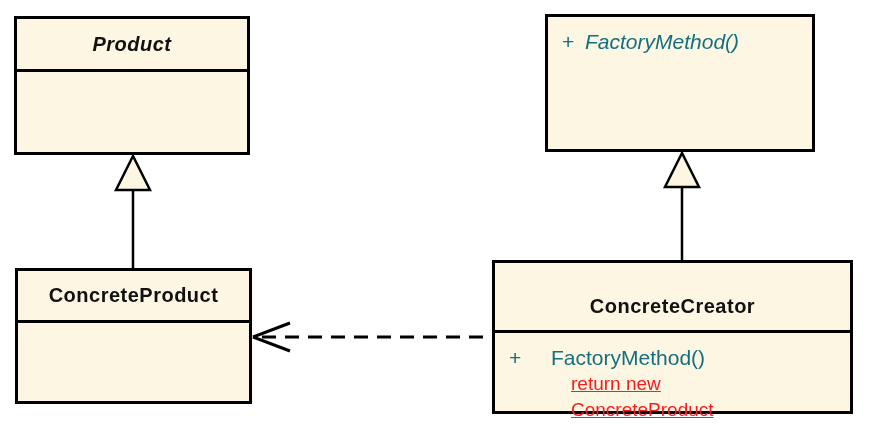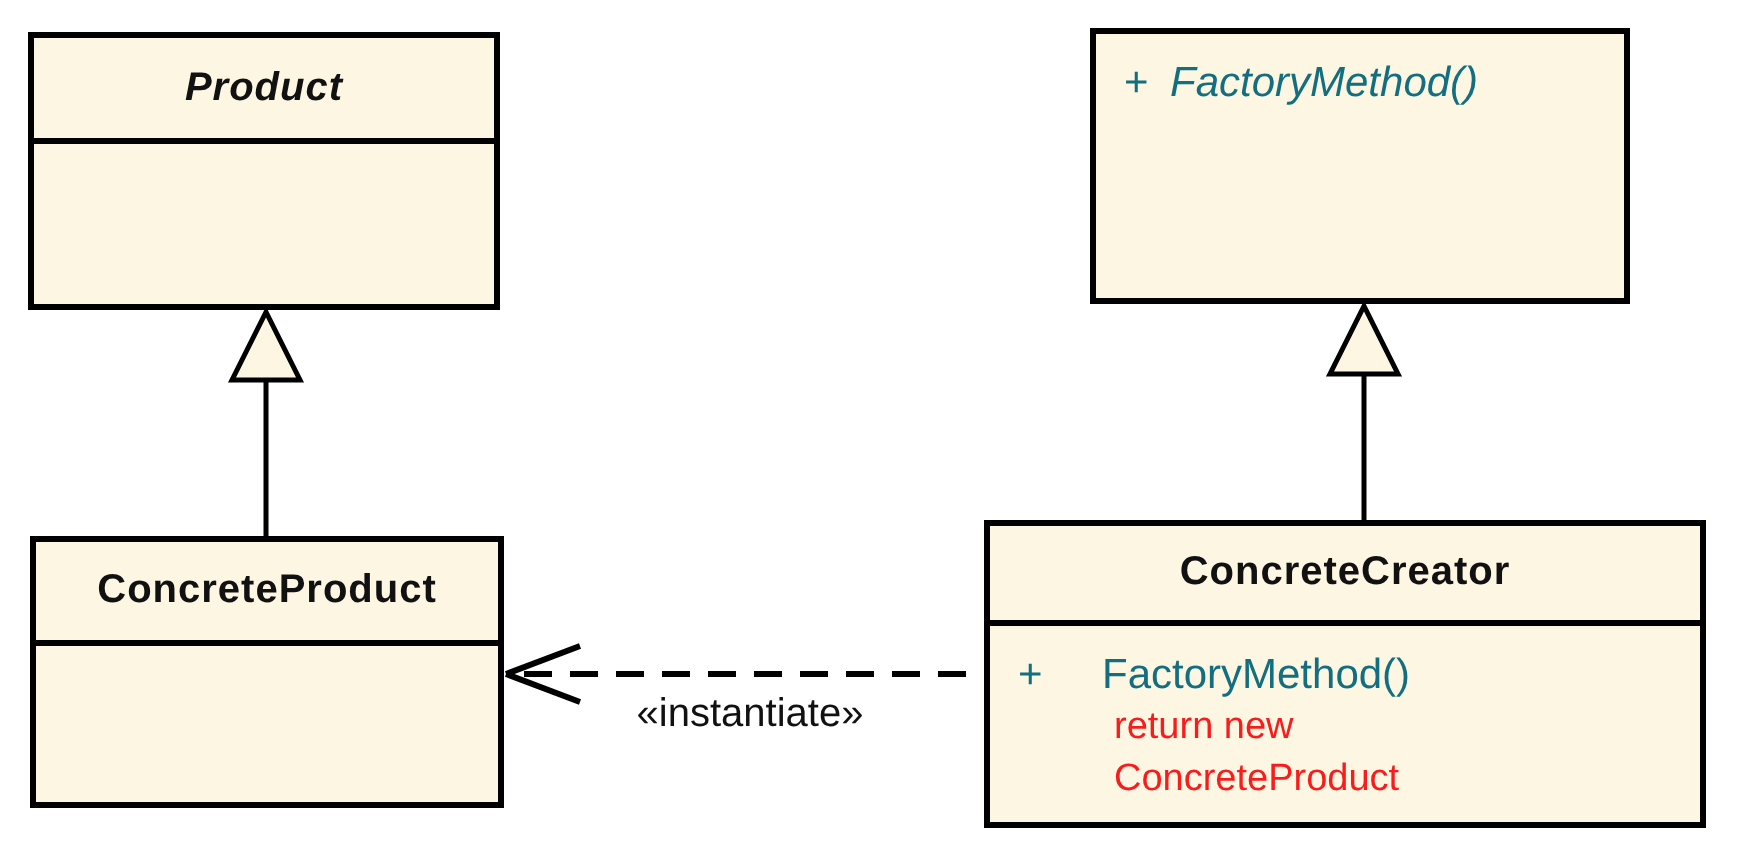--- a/index.html
+++ b/index.html
@@ -48,23 +48,23 @@
 
   
   .box-product        { left: 14px;  top: 16px;  width: 236px; height: 139px; }
   .box-product .class-title { height: 53px; }
   .box-creator        { left: 545px; top: 14px;  width: 270px; height: 138px; }
   .box-creator .class-title { height: 51px; }
   .box-creator .vis   { width: 23px; }
   .box-concrete-product { left: 15px; top: 268px; width: 237px; height: 136px; }
   .box-concrete-product .class-title { height: 52px; }
   .box-concrete-creator { left: 492px; top: 260px; width: 361px; height: 154px; }
-  .box-concrete-creator .class-title { height: 50px; }
+  .box-concrete-creator .class-title { height: 50px; margin-top: 20px; }
   .box-concrete-creator .vis { width: 42px; }
-  .box-concrete-creator .note-line { margin-left: 48px; }
+  .box-concrete-creator .note-line { margin-left: 62px; text-decoration: underline; }
 
   .instantiate-label {
     position: absolute;
     left: 285px; top: 346px; width: 180px;
     text-align: center;
     font-size: 20px; color: #111111;
   }
 </style>
 </head>
 <body>
@@ -112,15 +112,14 @@
     <div class="class-title">ConcreteCreator</div>
     <div class="class-body">
       <div class="method-line">
         <span class="vis">+</span><span>FactoryMethod()</span>
       </div>
       <div class="note-line">return new</div>
       <div class="note-line">ConcreteProduct</div>
     </div>
   </div>
 
-  <div class="instantiate-label">«instantiate»</div>
 
 </div>
 
 </body></html>

